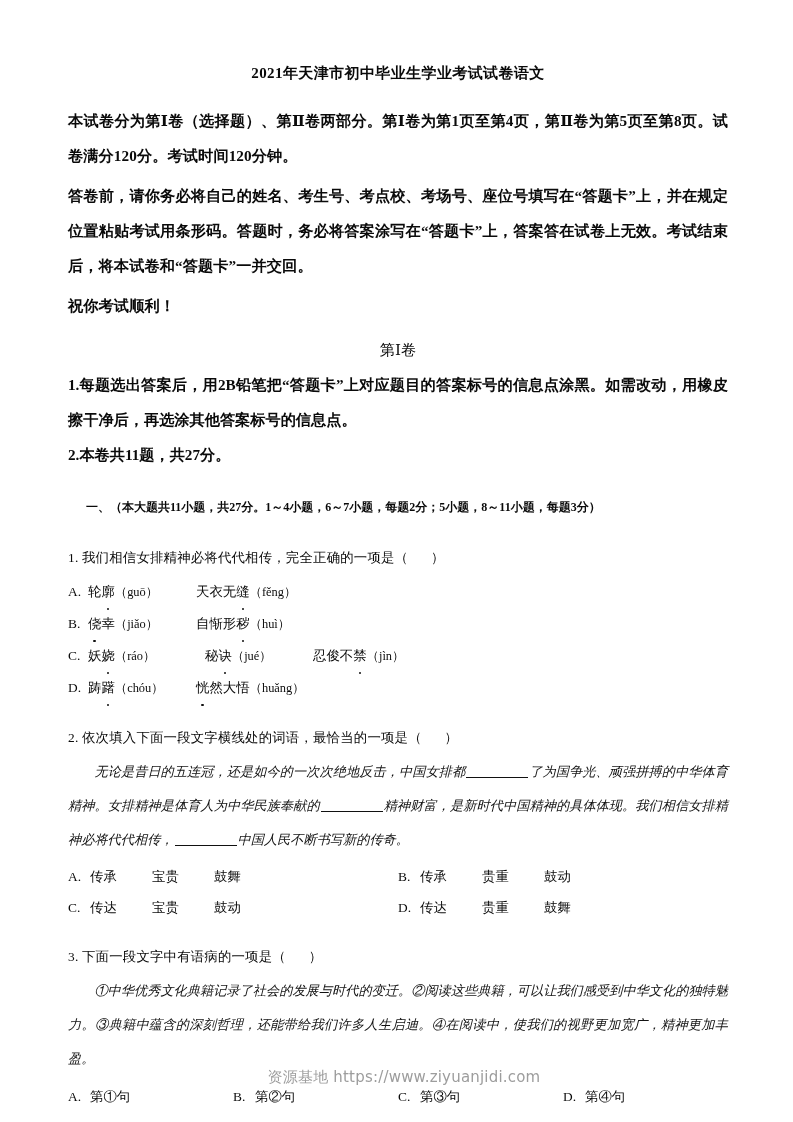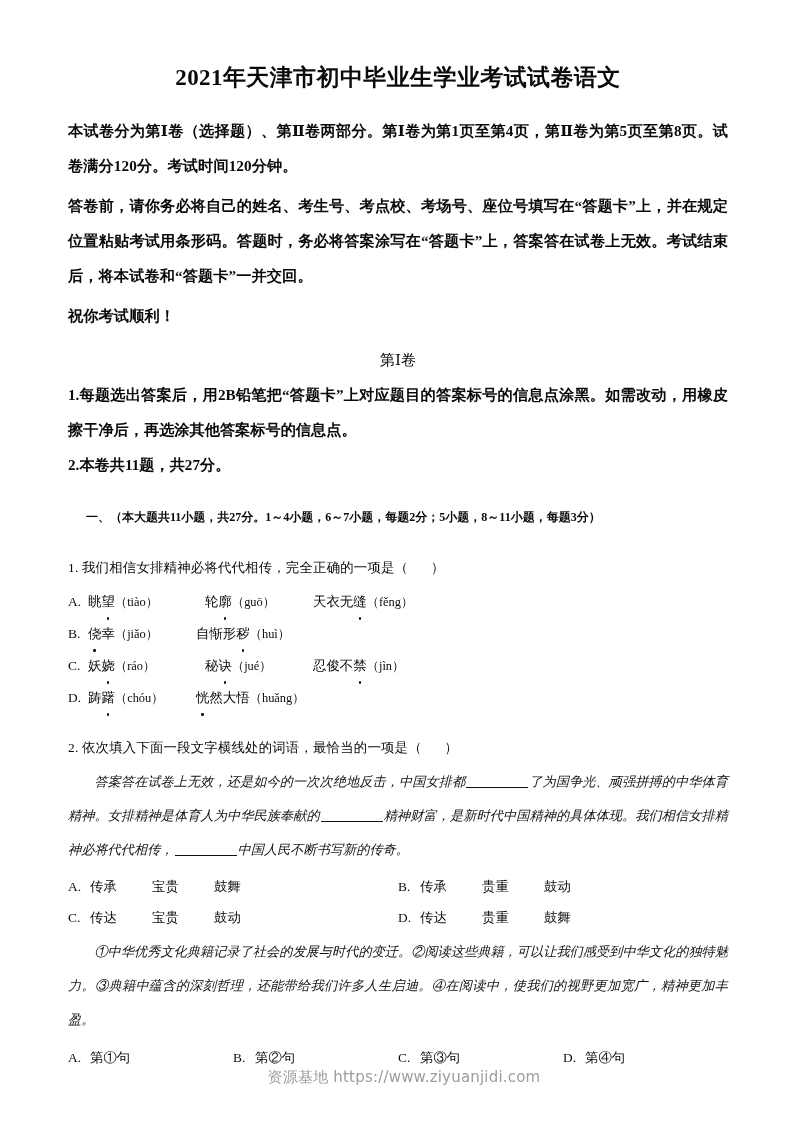--- a/index.html
+++ b/index.html
@@ -22,21 +22,21 @@
   .content {
     position: absolute;
     left: 68px;
     top: 0;
     width: 660px;
   }
 
   
   .doc-title {
     text-align: center;
-    font-size: 23px;
+    font-size: 15px;
     font-weight: bold;
     letter-spacing: 0.4px;
     margin: 64px 0 0 0;
     line-height: 1.2;
   }
 
   
   .instr {
     font-size: 15.2px;
     font-weight: bold;
@@ -203,21 +203,20 @@
     <p class="notice-item">1.每题选出答案后，用2B铅笔把“答题卡”上对应题目的答案标号的信息点涂黑。如需改动，用橡皮擦干净后，再选涂其他答案标号的信息点。</p>
     <p class="notice-item">2.本卷共11题，共27分。</p>
 
     <p class="big-section">一、（本大题共11小题，共27分。1～4小题，6～7小题，每题2分；5小题，8～11小题，每题3分）</p>
 
     <p class="q-stem"><span>1.</span> <span>我们相信女排精神必将代代相传，完全正确的一项是（</span><span class="paren-blank">&nbsp;&nbsp;</span><span>）</span></p>
 
     <div class="opt-rows-3">
       <div class="opt-row-3">
         <span class="lab">A.</span>
-        <span class="c1"><span>眺</span><span class="dot">望</span><span></span><span class="py">（tiào）</span></span>
         <span class="c2"><span>轮</span><span class="dot">廓</span><span></span><span class="py">（guō）</span></span>
         <span class="c3"><span>天衣无</span><span class="dot">缝</span><span></span><span class="py">（fěng）</span></span>
       </div>
       <div class="opt-row-3">
         <span class="lab">B.</span>
         <span class="c2"><span></span><span class="dot">侥</span><span>幸</span><span class="py">（jiǎo）</span></span>
         <span class="c3"><span>自惭形</span><span class="dot">秽</span><span></span><span class="py">（huì）</span></span>
       </div>
       <div class="opt-row-3">
         <span class="lab">C.</span>
@@ -227,21 +226,21 @@
       </div>
       <div class="opt-row-3">
         <span class="lab">D.</span>
         <span class="c2"><span>踌</span><span class="dot">躇</span><span></span><span class="py">（chóu）</span></span>
         <span class="c3"><span></span><span class="dot">恍</span><span>然大悟</span><span class="py">（huǎng）</span></span>
       </div>
     </div>
 
     <p class="q-stem q-stem-tight"><span>2.</span> <span>依次填入下面一段文字横线处的词语，最恰当的一项是（</span><span class="paren-blank">&nbsp;&nbsp;</span><span>）</span></p>
 
-    <p class="passage"><span>答案答在试卷上无效，还是如今的一次次绝地反击，中国女排都</span><span class="blank-line"></span><span>了为国争光、顽强拼搏的中华体育精神。女排精神是体育人为中华民族奉献的</span><span class="blank-line"></span><span>精神财富，是新时代中国精神的具体体现。我们相信女排精神必将代代相传，</span><span class="blank-line"></span><span>中国人民不断书写新的传奇。</span></p>
+    <p class="passage"><span>无论是昔日的五连冠，还是如今的一次次绝地反击，中国女排都</span><span class="blank-line"></span><span>了为国争光、顽强拼搏的中华体育精神。女排精神是体育人为中华民族奉献的</span><span class="blank-line"></span><span>精神财富，是新时代中国精神的具体体现。我们相信女排精神必将代代相传，</span><span class="blank-line"></span><span>中国人民不断书写新的传奇。</span></p>
 
     <div class="opt-rows-2">
       <div class="opt-row-2">
         <span class="half">
           <span class="lab">A.</span>
           <span class="w1">传承</span>
           <span class="w2">宝贵</span>
           <span class="w3">鼓舞</span>
         </span>
         <span class="half">
@@ -260,20 +259,21 @@
         </span>
         <span class="half">
           <span class="lab">D.</span>
           <span class="w1">传达</span>
           <span class="w2">贵重</span>
           <span class="w3">鼓舞</span>
         </span>
       </div>
     </div>
 
+    <p class="q-stem q-stem-tight"><span>3.</span> <span>下面一段文字中有语病的一项是（</span><span class="paren-blank">&nbsp;&nbsp;</span><span>）</span></p>
 
     <p class="passage">①中华优秀文化典籍记录了社会的发展与时代的变迁。②阅读这些典籍，可以让我们感受到中华文化的独特魅力。③典籍中蕴含的深刻哲理，还能带给我们许多人生启迪。④在阅读中，使我们的视野更加宽广，精神更加丰盈。</p>
 
     <div class="opt-row-4">
       <span class="cell">
         <span class="lab">A.</span>
         <span>第①句</span>
       </span>
       <span class="cell">
         <span class="lab">B.</span>

